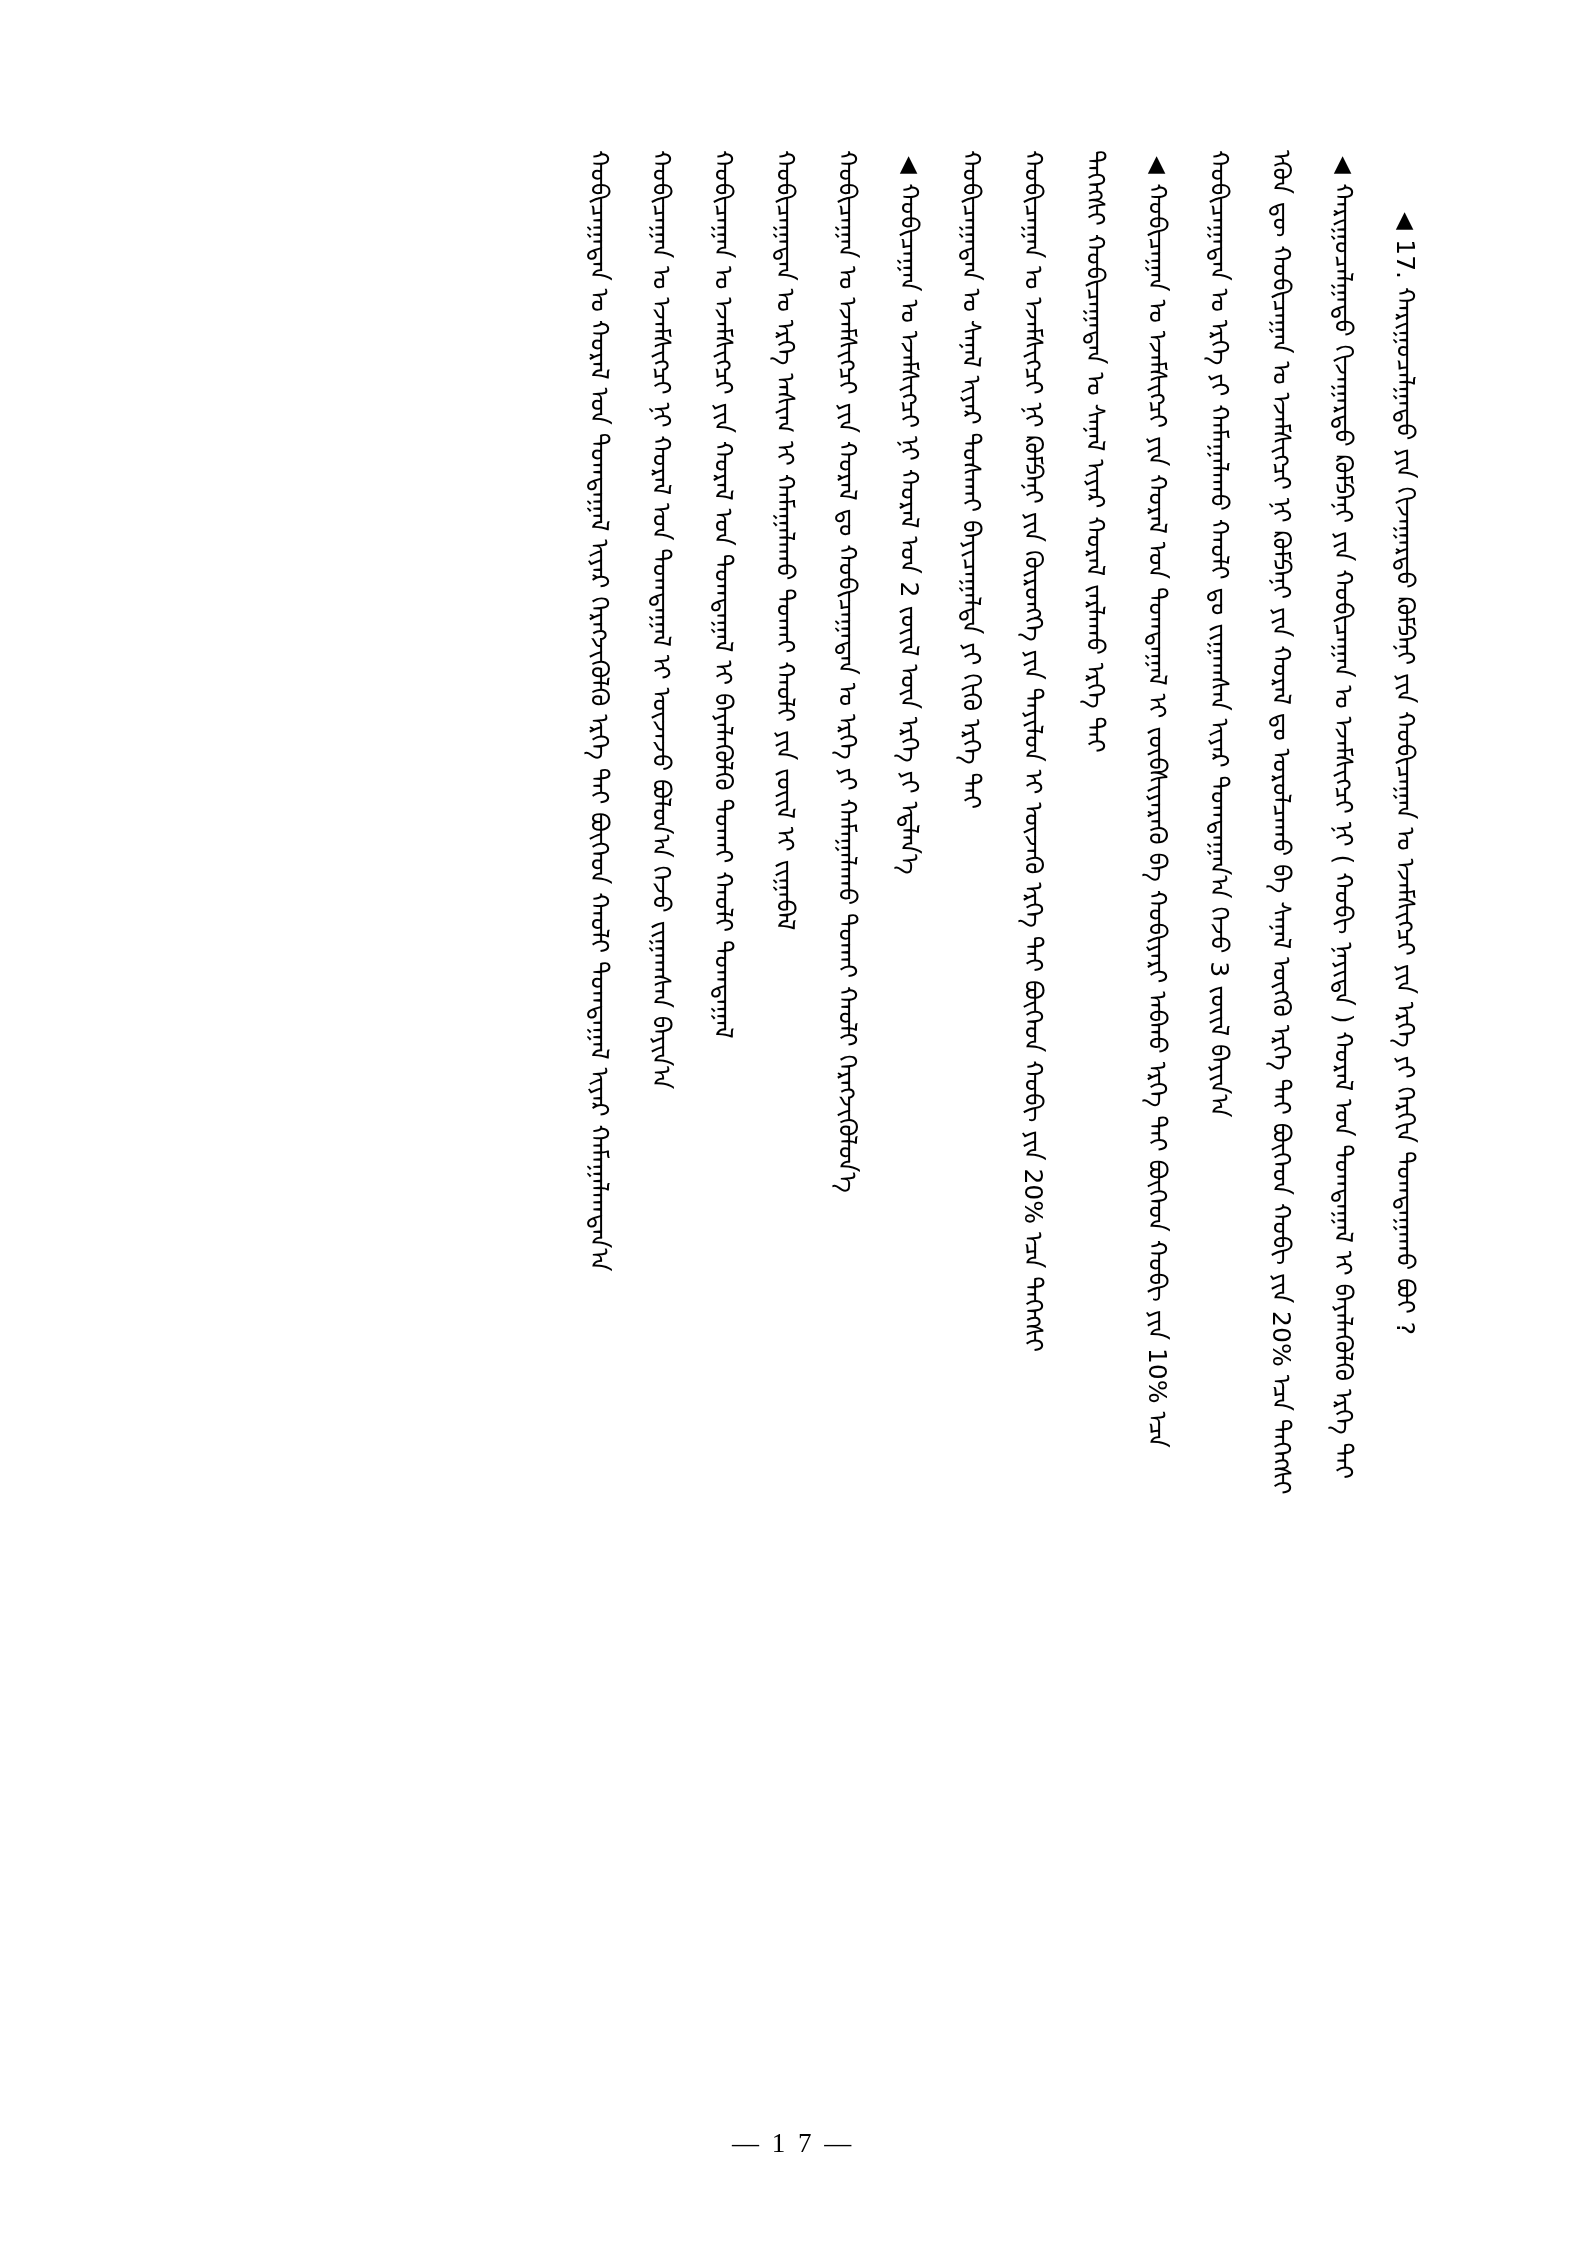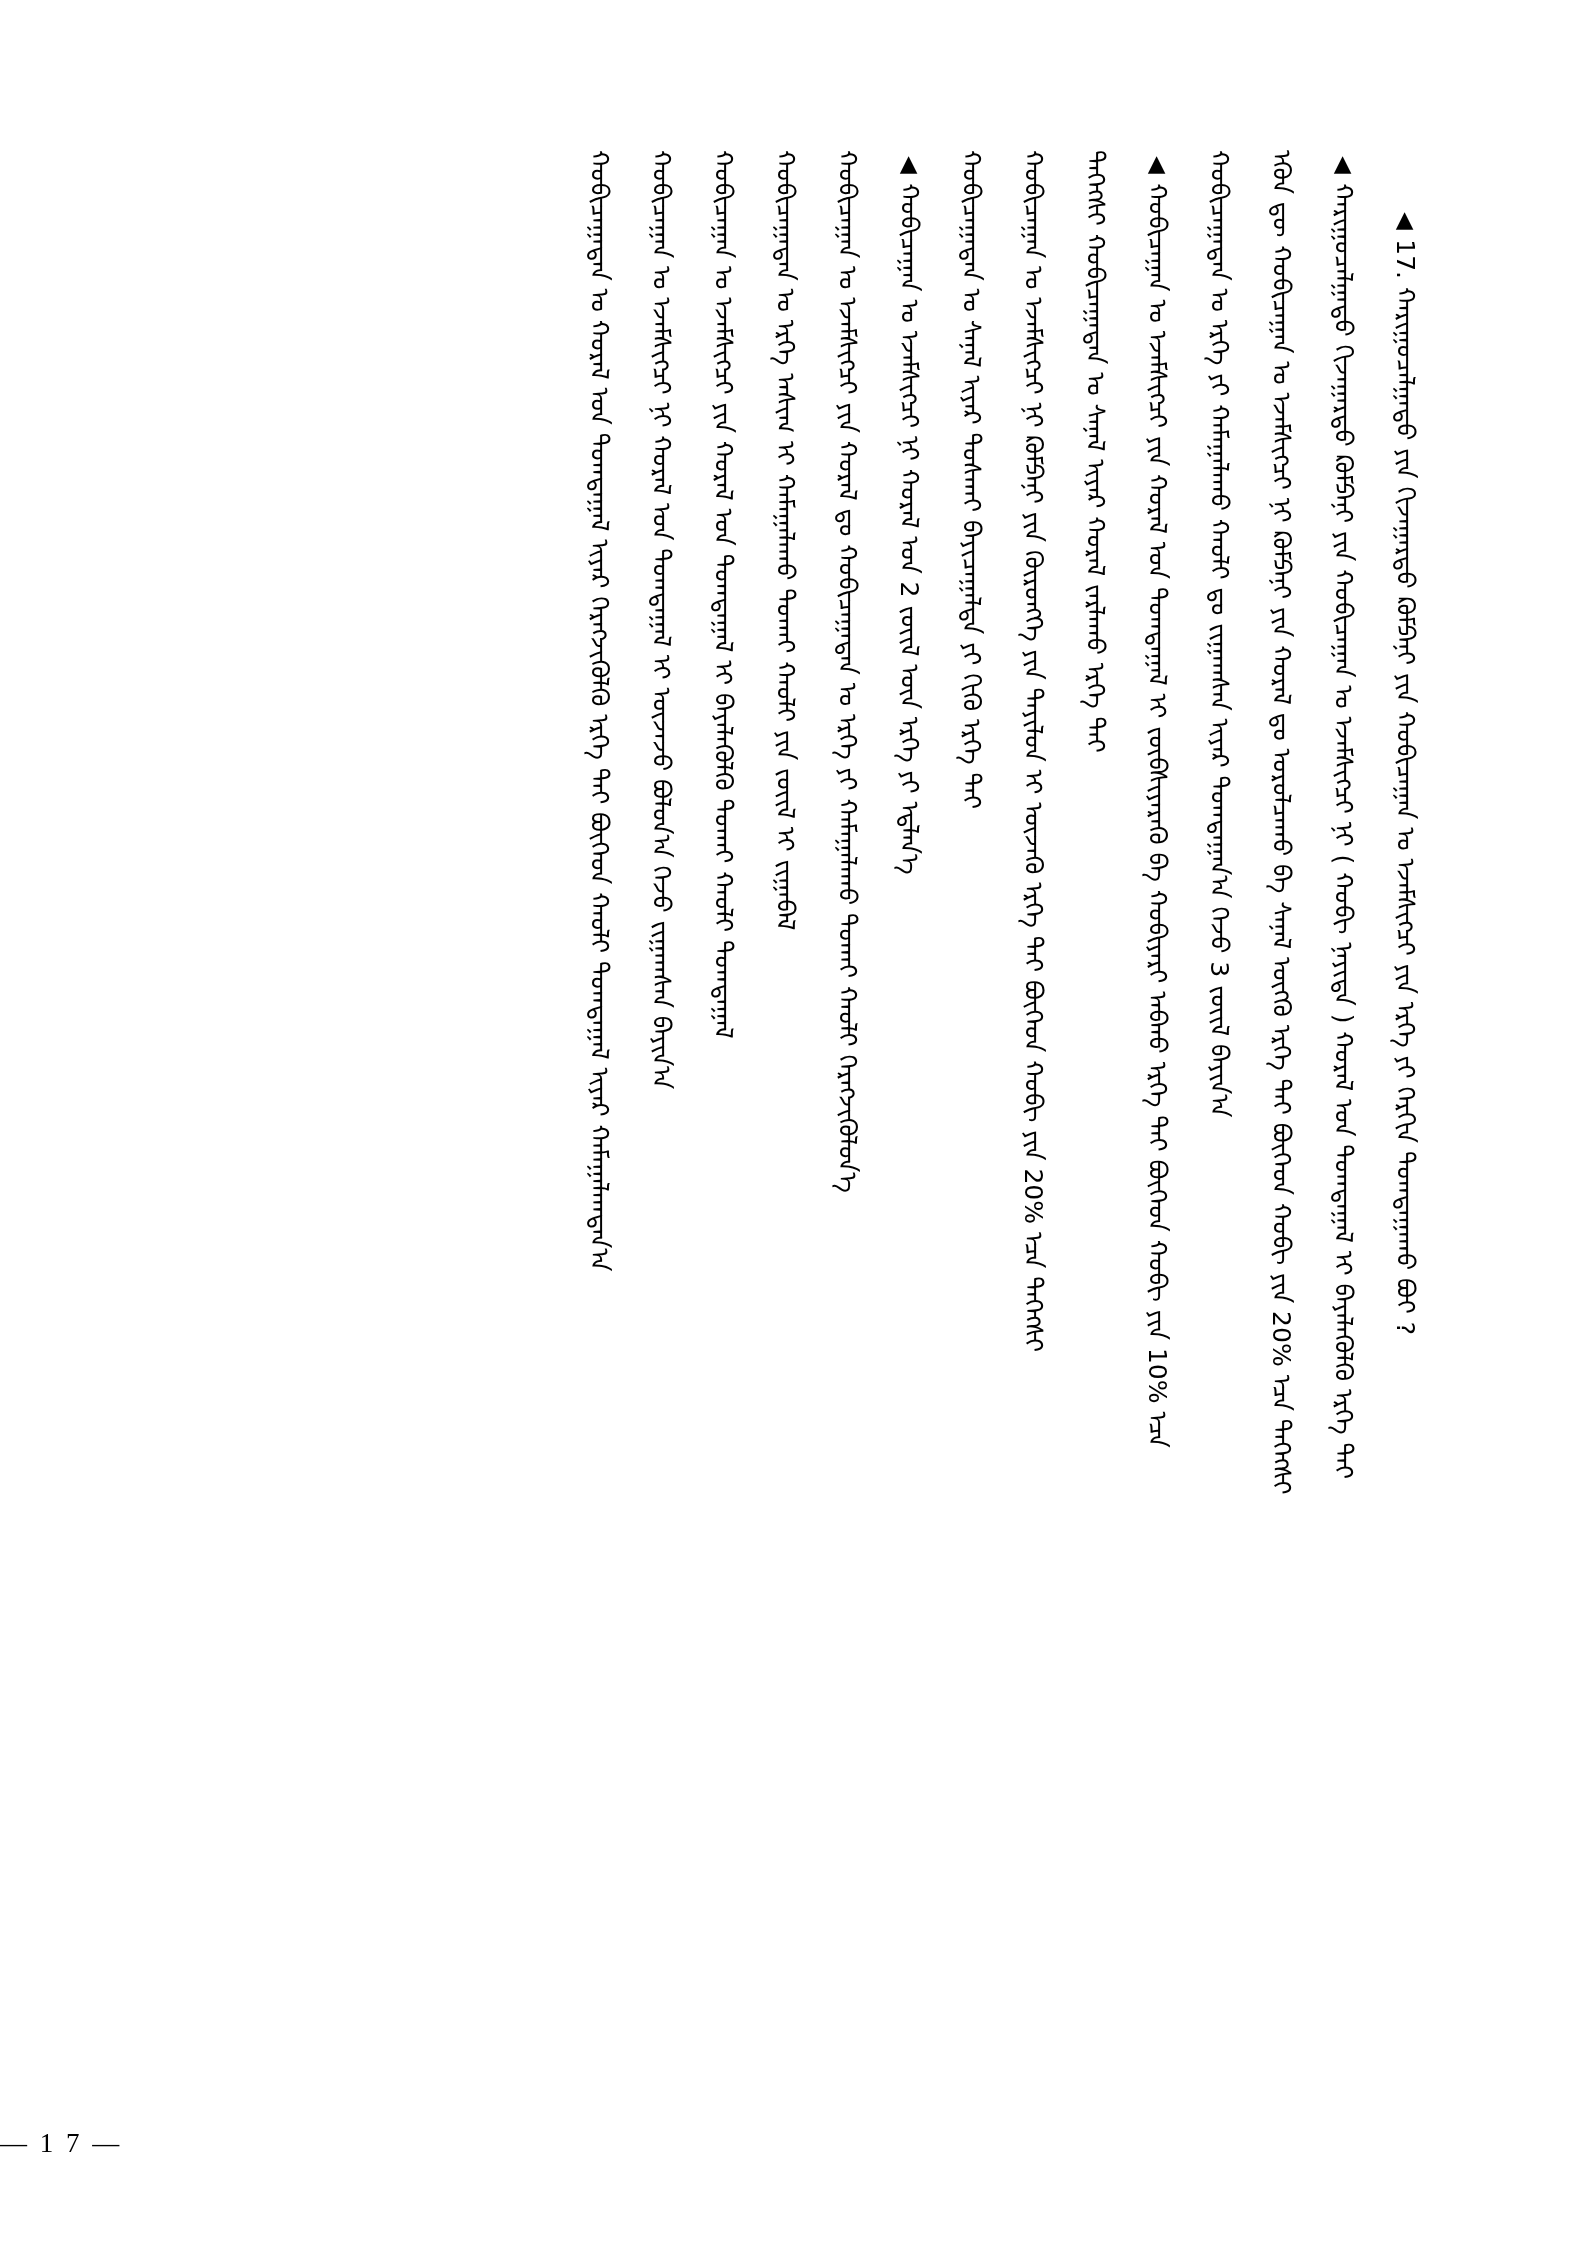--- a/index.html
+++ b/index.html
@@ -69,20 +69,21 @@
   .marker {
     font-size: 23px;
     font-family: "DejaVu Sans", sans-serif;
   }
 
   #page-number {
     position: absolute;
     bottom: 86px;
     left: 0;
     width: 100%;
+    text-align: center;
     font-family: "Liberation Serif", serif;
     font-size: 27px;
     letter-spacing: 3px;
     color: #000;
   }
 </style>
 </head>
 <body>
 
 <div id="page">

